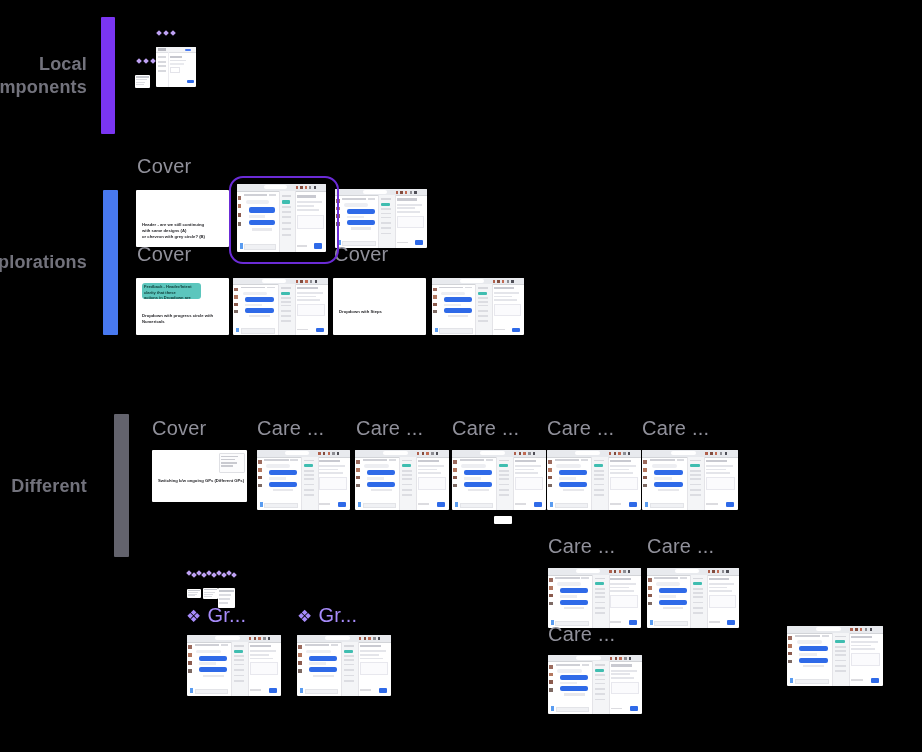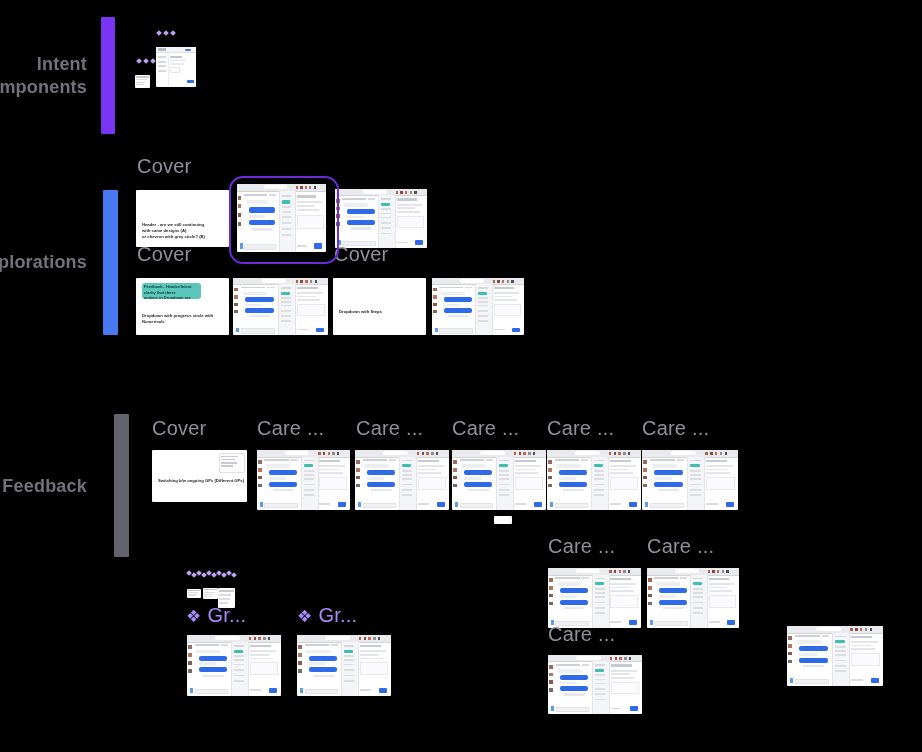--- a/index.html
+++ b/index.html
@@ -20,23 +20,23 @@
   .flabel.comp{color:#a78bfa;}
   .frame{position:absolute;background:#ffffff;overflow:hidden;border-radius:1px;}
   .sel-outline{position:absolute;border:2px solid #6b2bd6;border-radius:14px;background:transparent;}
   .dot{position:absolute;width:4px;height:4px;background:#bfa2f4;transform:rotate(45deg);}
 </style>
 </head>
 <body>
 
 <div id="canvas">
 
-  <div class="sec-label" style="left:-173px;top:53px"><span>Intent</span><br><span>Components</span></div>
+  <div class="sec-label" style="left:-173px;top:53px"><span>Local</span><br><span>Components</span></div>
   <div class="sec-label" style="left:-173px;top:251px"><span>Explorations</span></div>
-  <div class="sec-label" style="left:-173px;top:475px"><span>Feedback</span></div>
+  <div class="sec-label" style="left:-173px;top:475px"><span>Different</span></div>
 
   <div class="bar" style="left: 101px; top: 17px; width: 14px; height: 117px; background: rgb(122, 53, 242);"></div>
   <div class="bar" style="left: 103px; top: 190px; width: 15px; height: 145px; background: rgb(72, 121, 240);"></div>
   <div class="bar" style="left: 114px; top: 414px; width: 15px; height: 143px; background: rgb(99, 99, 109);"></div>
 
   <div id="frames">
       <div class="frame" style="left: 156px; top: 47px; width: 40px; height: 40px;">
         <div style="position: absolute; left: 0%; top: 0%; width: 100%; height: 13%; background: rgb(244, 245, 247); border-bottom: 1px solid rgb(224, 225, 229);"></div>
         <div style="position: absolute; left: 4%; top: 3%; width: 22%; height: 6%; background: rgb(183, 184, 192);"></div>
         <div style="position: absolute; left: 72%; top: 4%; width: 16%; height: 5%; background: rgb(72, 121, 240); border-radius: 1px;"></div>

